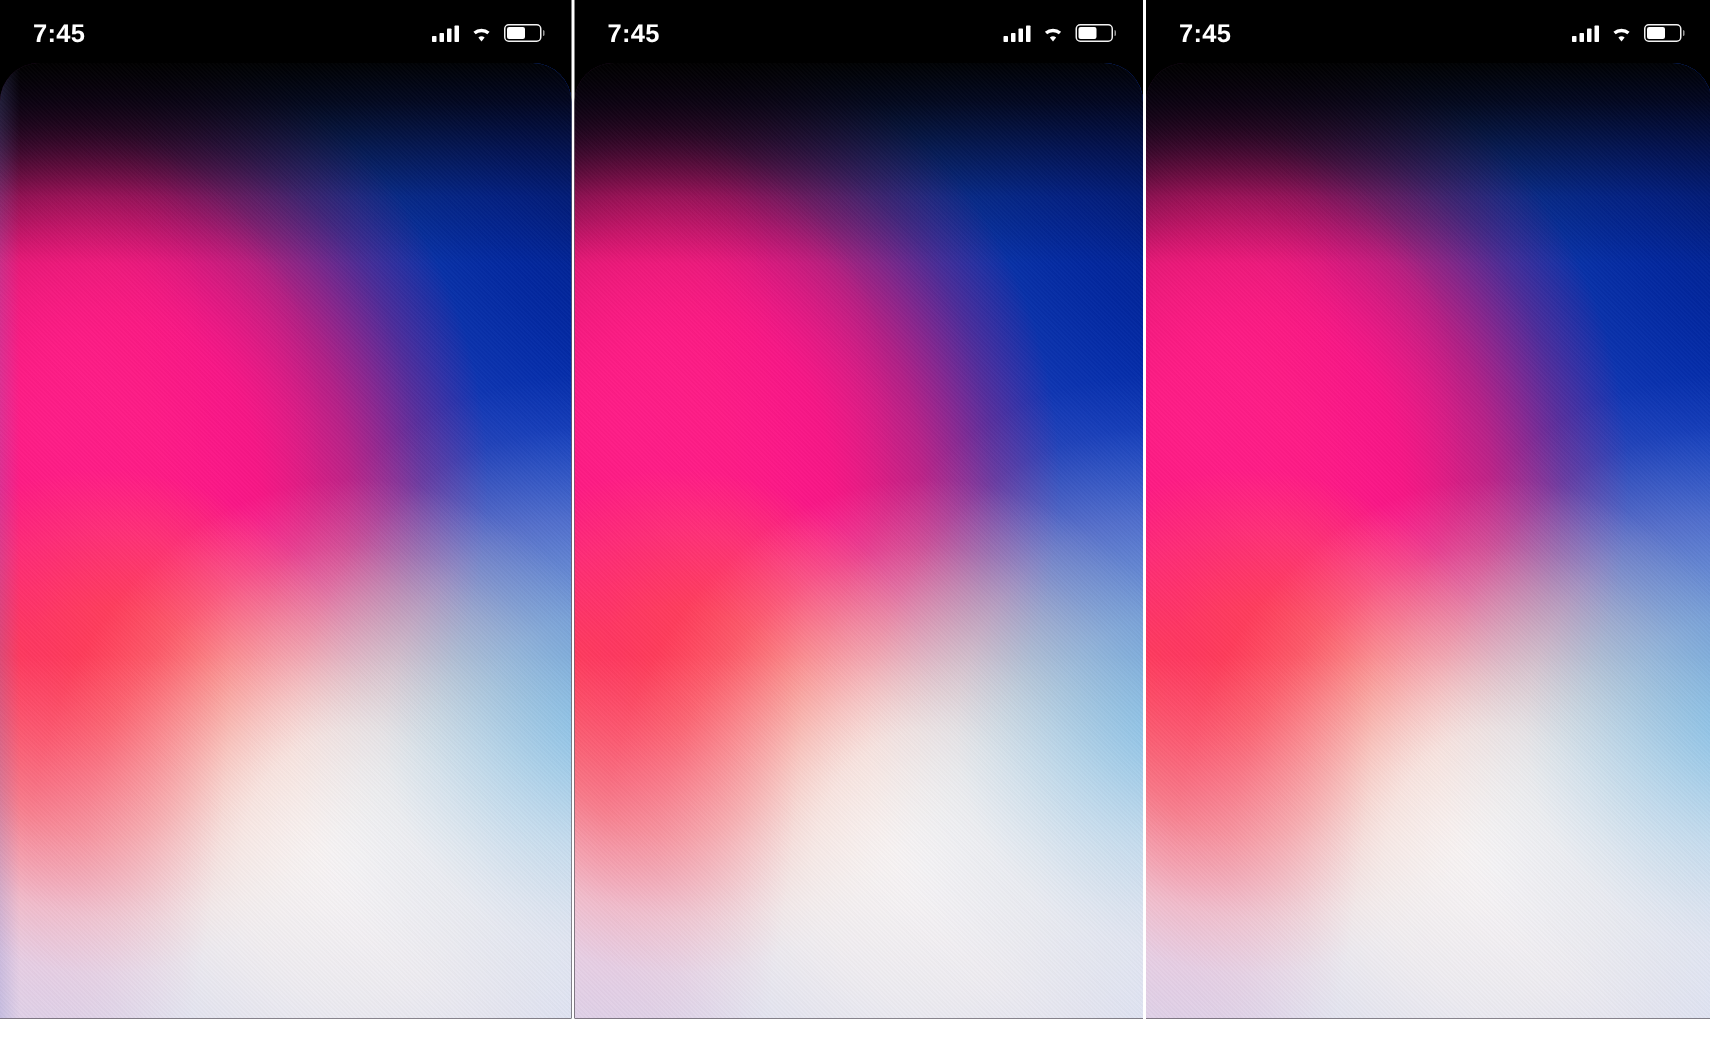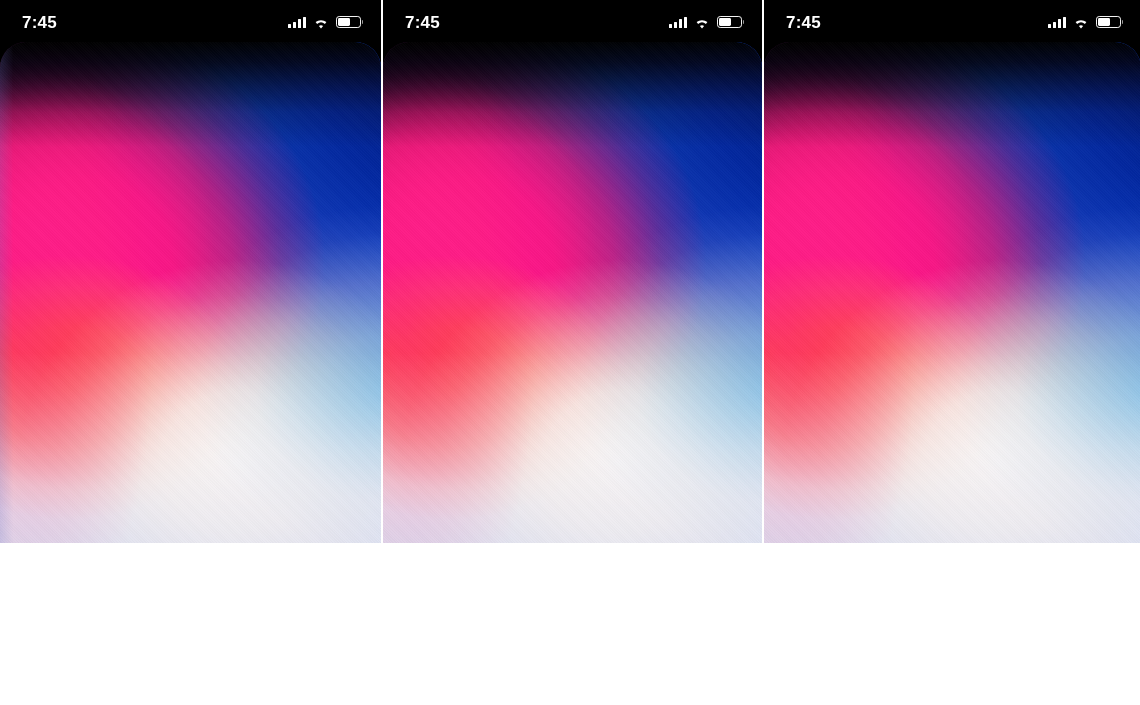--- a/index.html
+++ b/index.html
@@ -12,21 +12,21 @@
   }
   .stage{
     position:absolute; inset:0;
     display:flex;
     background:#ffffff;
   }
 
   
   .phone{
     position:relative;
-    height:543px;
+    height:679px;
     background:#000;
     overflow:hidden;
     flex:0 0 auto;
   }
   .phone.p1{ width:381px; }
   .gap{ flex:0 0 2px; background:#ffffff; height:705px; }
   .phone.p2{ width:379px; }
   .phone.p3{ width:377px; }
 
   

